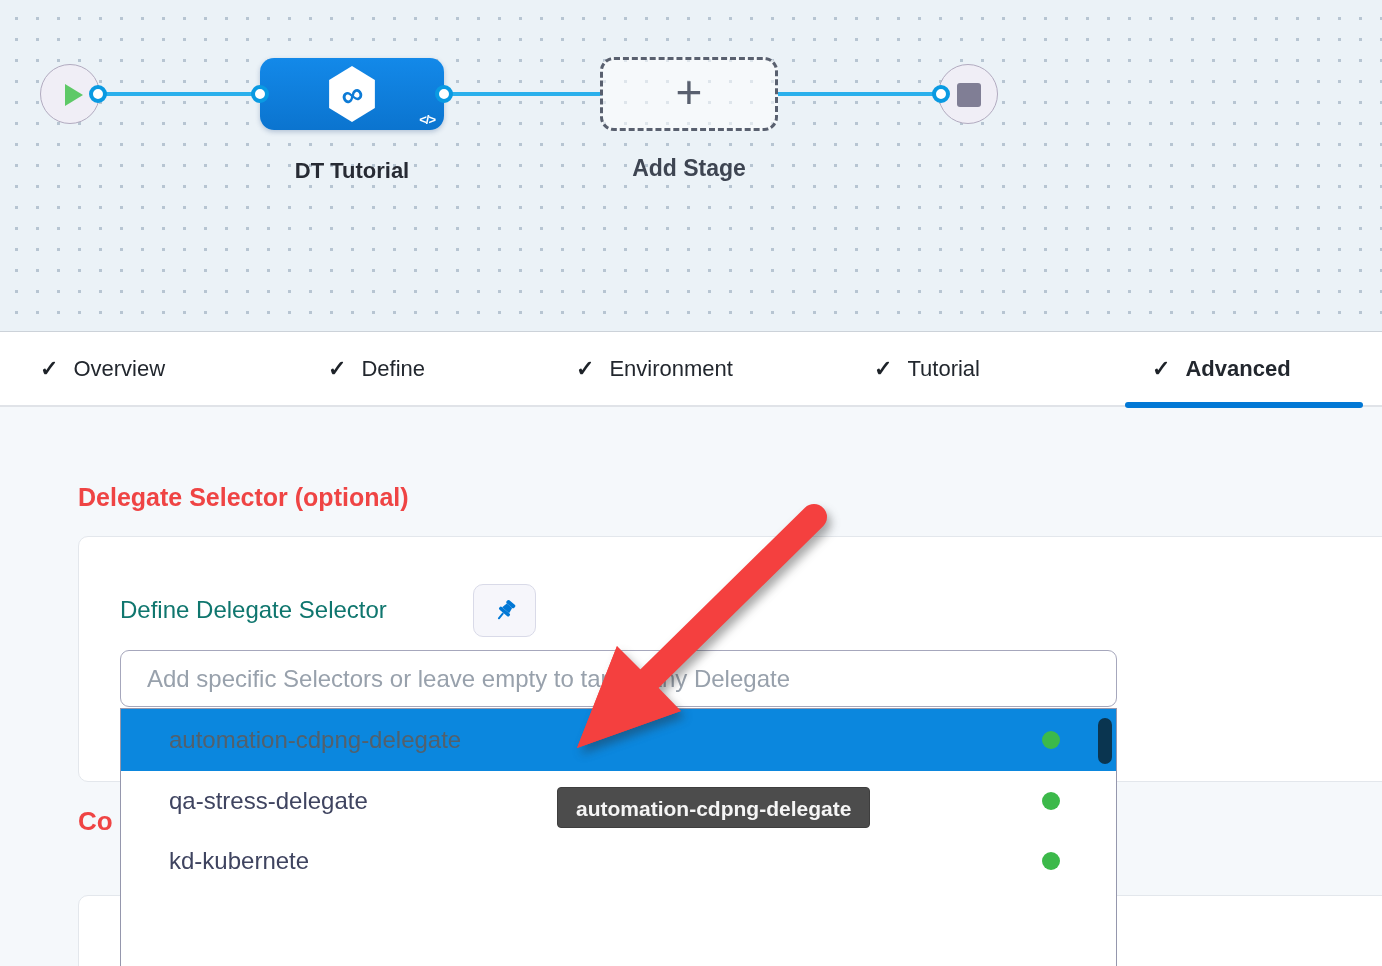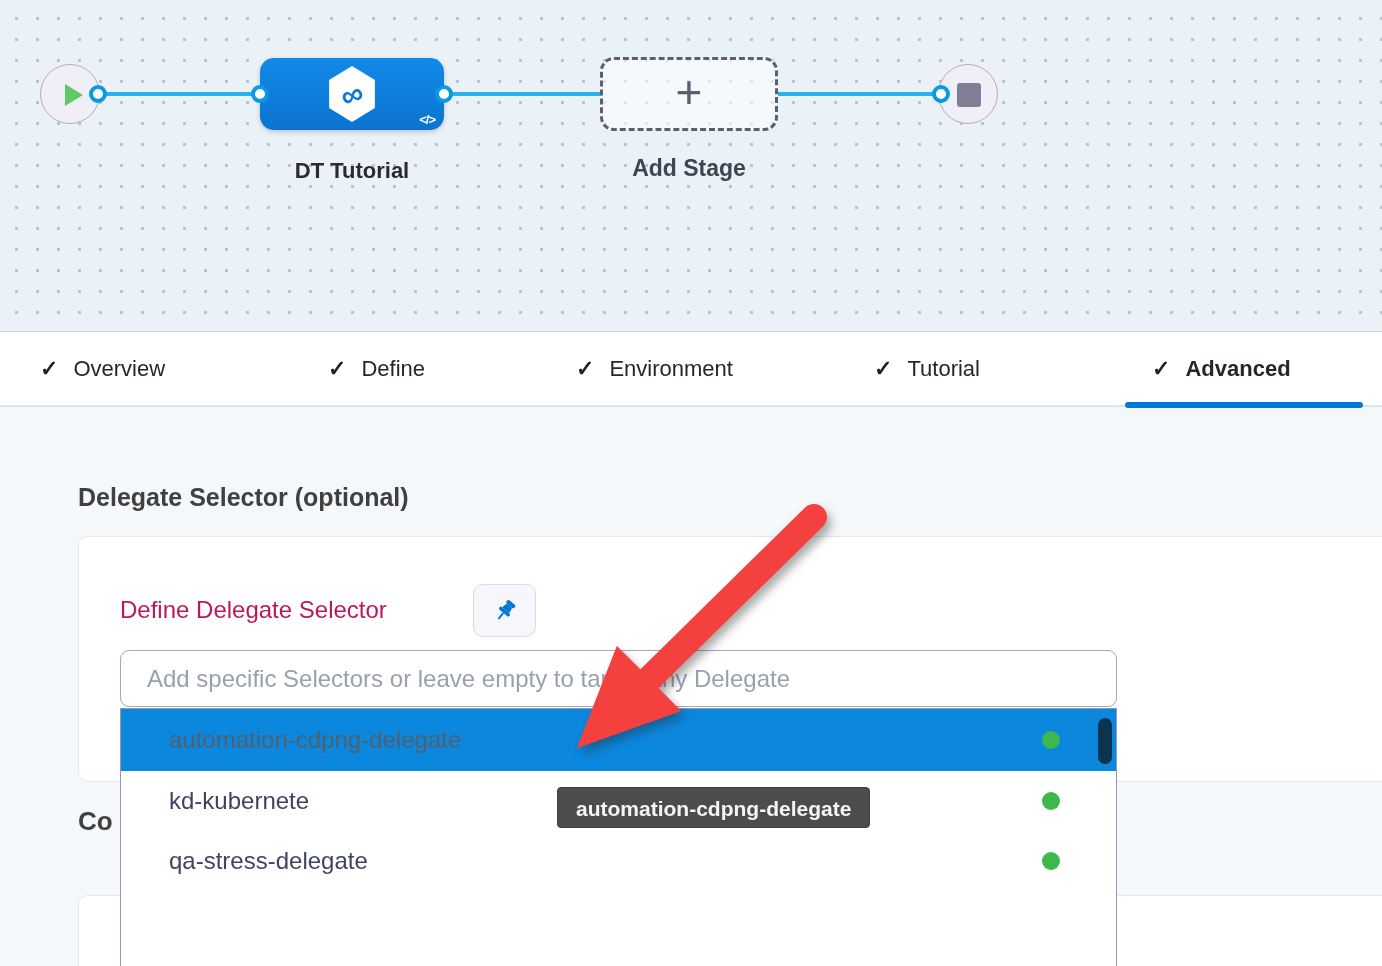--- a/index.html
+++ b/index.html
@@ -35,23 +35,23 @@
   .tabbar{position:absolute;left:0;top:332px;width:1382px;height:75px;background:#fff;
     border-bottom:2px solid #e0e3e8;box-sizing:border-box;}
   .tab{position:absolute;top:0;height:73px;display:flex;align-items:center;gap:15px;
     font-size:22px;color:#22272e;font-weight:500;cursor:pointer;}
   .tab .check{font-size:22px;font-weight:700;color:#1d2228;}
   .tab.active{font-weight:700;}
   .active-underline{position:absolute;left:1125px;top:402px;width:238px;height:6px;border-radius:3px;
     background:#0278d5;z-index:2;}
 
   
-  .section-heading{position:absolute;font-size:25px;font-weight:700;color:#404040;z-index:1;}
+  .section-heading{position:absolute;font-size:25px;font-weight:700;color:#ef4444;z-index:1;}
   .card{position:absolute;background:#fff;border:1px solid #e3e7ec;border-radius:10px;box-sizing:border-box;z-index:1;}
-  .define-label{position:absolute;left:120px;top:596px;font-size:24px;color:#be185d;z-index:2;}
+  .define-label{position:absolute;left:120px;top:596px;font-size:24px;color:#0f766e;z-index:2;}
   .pin-btn{position:absolute;left:473px;top:584px;width:63px;height:53px;border-radius:10px;
     background:#f6f6fb;border:1px solid #d9dae8;box-sizing:border-box;z-index:2;
     display:flex;align-items:center;justify-content:center;cursor:pointer;}
   .selector-input{position:absolute;left:120px;top:650px;width:997px;height:57px;border-radius:9px;
     border:1.5px solid #a6a7bc;box-sizing:border-box;background:#fff;z-index:4;
     font-size:24px;color:#3a3f4c;padding:0 26px;font-family:"Liberation Sans",sans-serif;outline:none;}
   .selector-input::placeholder{color:#98a1ac;opacity:1;}
 
   
   .dropdown{position:absolute;left:120px;top:708px;width:997px;height:258px;background:#fff;
@@ -152,25 +152,25 @@
   <div class="section-heading" style="left:78px;top:806px;font-size:26px;">Co</div>
   <div class="card" style="left:78px;top:895px;width:1330px;height:80px;border-radius:10px 10px 0 0;"></div>
 
   <div class="dropdown">
     <div class="opt highlight">
       <span>automation-cdpng-delegate</span>
       <span class="status-dot"></span>
       <span class="scroll-thumb"></span>
     </div>
     <div class="opt">
-      <span>kd-kubernete</span>
+      <span>qa-stress-delegate</span>
       <span class="status-dot"></span>
     </div>
     <div class="opt">
-      <span>qa-stress-delegate</span>
+      <span>kd-kubernete</span>
       <span class="status-dot"></span>
     </div>
   </div>
 
   <div class="tooltip">automation-cdpng-delegate</div>
 
   <svg class="arrow-svg" viewBox="0 0 1382 966">
     <g style="filter:drop-shadow(4px 6px 5px rgba(40,40,40,0.4));">
       <line x1="814" y1="517" x2="642" y2="686" stroke="#f4403f" stroke-width="26" stroke-linecap="round"></line>
       <polygon points="577,748 617,646 633,694 681,711" fill="#f4403f"></polygon>

